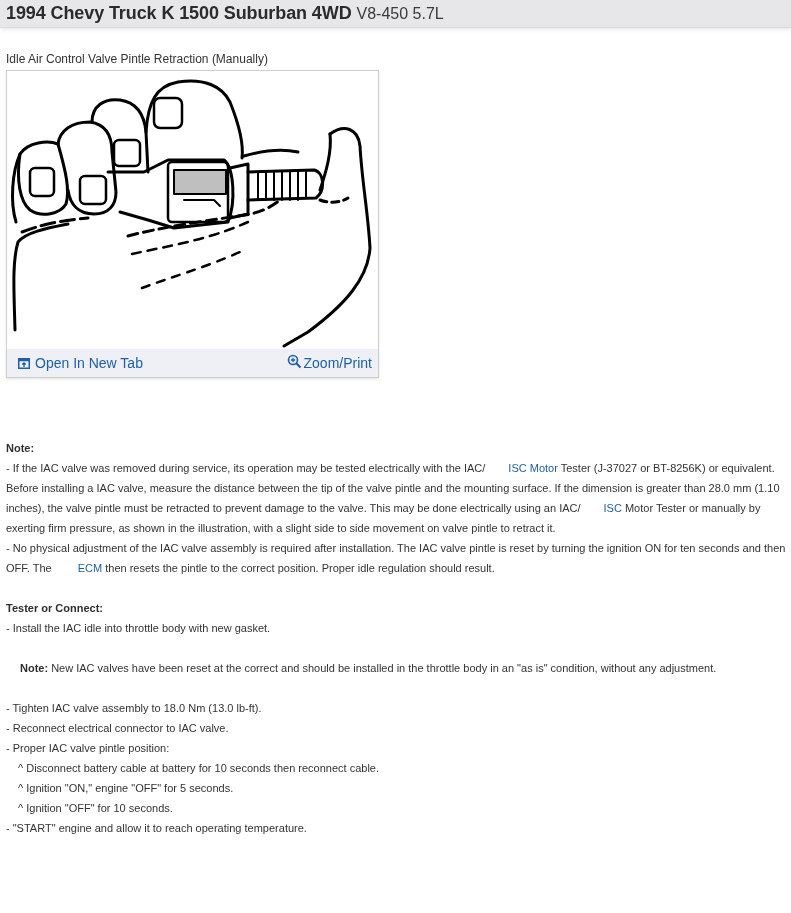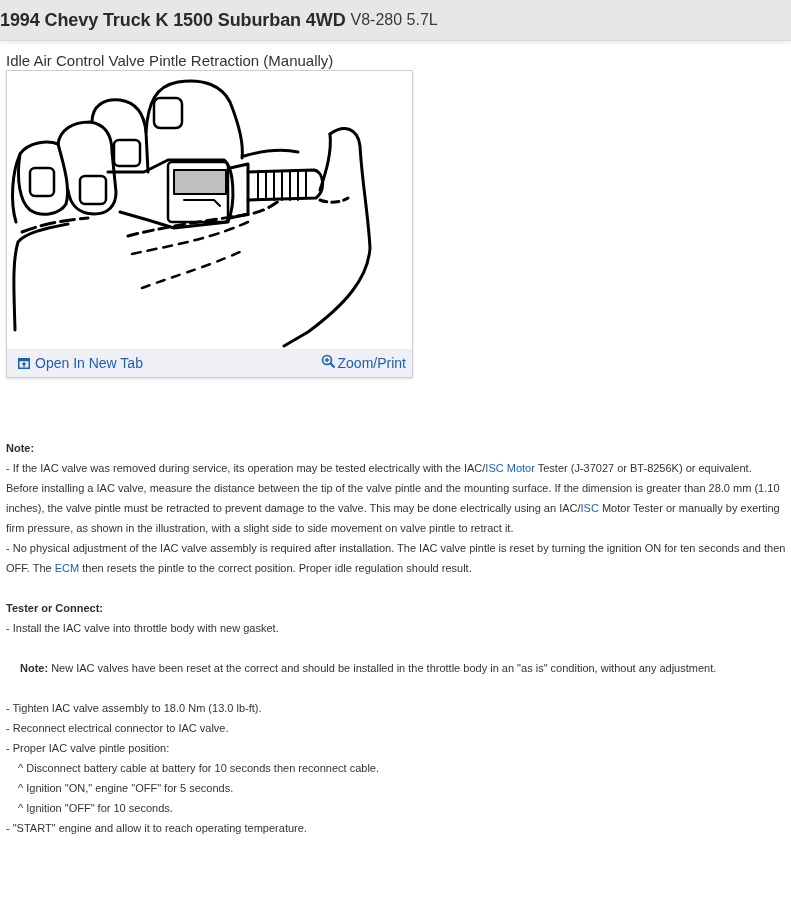--- a/index.html
+++ b/index.html
@@ -2,40 +2,41 @@
 <html><head>
 <meta charset="utf-8">
 <style>
   html, body { margin: 0; padding: 0; background: #ffffff; }
   body {
     width: 791px; height: 913px; overflow: hidden; position: relative;
     font-family: "Liberation Sans", "DejaVu Sans", sans-serif;
     color: #333333;
   }
   .header {
-    position: absolute; left: 0; top: 0; width: 791px; height: 41px;
+    position: absolute; left: 0; top: 0; width: 791px; height: 28px;
     background: #e7e7e9;
     border-bottom: 1px solid #d9d9db;
     box-shadow: 0 2px 4px rgba(0,0,0,0.08);
     box-sizing: border-box;
+    padding-left: 6px;
     display: flex; align-items: center;
     white-space: nowrap;
   }
   .header .vehicle {
     font-weight: bold; font-size: 18px; color: #2b2b2b; letter-spacing: -0.1px;
   }
   .header .engine {
     font-size: 16px; color: #3a3a3a; margin-left: 5px;
   }
   .fig-caption {
-    position: absolute; left: 6px; top: 52px; font-size: 15px; color: #333;
+    position: absolute; left: 6px; top: 52px; font-size: 12px; color: #333;
     white-space: nowrap;
   }
   .figure {
-    position: absolute; left: 6px; top: 70px; width: 407px; height: 308px;
+    position: absolute; left: 6px; top: 70px; width: 373px; height: 308px;
     border: 1px solid #cfcfcf; box-sizing: border-box; background: #fff;
     box-shadow: 0 1px 2px rgba(0,0,0,0.12);
   }
   .figure .illustration {
     position: absolute; left: 1px; top: 1px; width: 367px; height: 277px;
     background: #fff; overflow: hidden;
   }
   .figure .footer {
     position: absolute; left: 0; bottom: 0; width: 100%; height: 28px;
     background: #eef0f5; box-sizing: border-box;
@@ -49,31 +50,31 @@
   .figure .footer .icon { display: inline-flex; margin-right: 5px; }
   .figure .footer .zoom-icon { margin-right: 2px; margin-top: -4px; }
 
   .content {
     position: absolute; left: 6px; top: 438px; width: 780px;
     font-size: 11px; line-height: 20px; color: #333;
   }
   .content p { margin: 0; }
   .content .heading { font-weight: bold; color: #2e2e2e; }
   .content .gap { height: 20px; }
-  .content a { color: #1f5fa6; text-decoration: none; }
+  .content a { color: #1f5fa6; text-decoration: none; padding-left: 23px; }
   .content .sub { padding-left: 12px; }
   .content .note-inline { padding-left: 14px; }
   .content .note-inline b { color: #2e2e2e; }
 </style>
 </head>
 <body>
 
 <div class="header">
   <span class="vehicle">1994 Chevy Truck K 1500 Suburban 4WD</span>
-  <span class="engine">V8-280 5.7L</span>
+  <span class="engine">V8-450 5.7L</span>
 </div>
 
 <div class="fig-caption">Idle Air Control Valve Pintle Retraction (Manually)</div>
 
 <div class="figure">
   <div class="illustration">
     <svg width="367" height="277" viewBox="0 0 367 277" fill="none" stroke="#000" stroke-width="3" stroke-linecap="round" stroke-linejoin="round">
 
       <path d="M7 258 C6 220 4 190 10 170 C18 160 40 156 60 152"></path>
       <path d="M8 150 C2 130 4 100 12 82 C20 70 40 68 50 72"></path>
@@ -133,21 +134,21 @@
     </a>
   </div>
 </div>
 
 <div class="content">
   <p class="heading">Note:</p>
   <p><span> -  If the IAC valve was removed during service, its operation may be tested electrically with the IAC/</span><a>ISC Motor</a><span> Tester (J-37027 or BT-8256K) or equivalent. Before installing a IAC valve, measure the distance between the tip of the valve pintle and the mounting surface. If the dimension is greater than 28.0 mm (1.10 inches), the valve pintle must be retracted to prevent damage to the valve. This may be done electrically using an IAC/</span><a>ISC</a><span> Motor Tester or manually by exerting firm pressure, as shown in the illustration, with a slight side to side movement on valve pintle to retract it.</span></p>
   <p><span> -  No physical adjustment of the IAC valve assembly is required after installation. The IAC valve pintle is reset by turning the ignition ON for ten seconds and then OFF. The </span><a>ECM</a><span> then resets the pintle to the correct position. Proper idle regulation should result.</span></p>
   <div class="gap"></div>
   <p class="heading">Tester or Connect:</p>
-  <p> -  Install the IAC valve into throttle body with new gasket.</p>
+  <p> -  Install the IAC idle into throttle body with new gasket.</p>
   <div class="gap"></div>
   <p class="note-inline"><b>Note:</b><span> New IAC valves have been reset at the correct and should be installed in the throttle body in an "as is" condition, without any adjustment.</span></p>
   <div class="gap"></div>
   <p> -  Tighten IAC valve assembly to 18.0 Nm (13.0 lb-ft).</p>
   <p> -  Reconnect electrical connector to IAC valve.</p>
   <p> -  Proper IAC valve pintle position:</p>
   <p class="sub">^  Disconnect battery cable at battery for 10 seconds then reconnect cable.</p>
   <p class="sub">^  Ignition "ON," engine "OFF" for 5 seconds.</p>
   <p class="sub">^  Ignition "OFF" for 10 seconds.</p>
   <p> -  "START" engine and allow it to reach operating temperature.</p>

